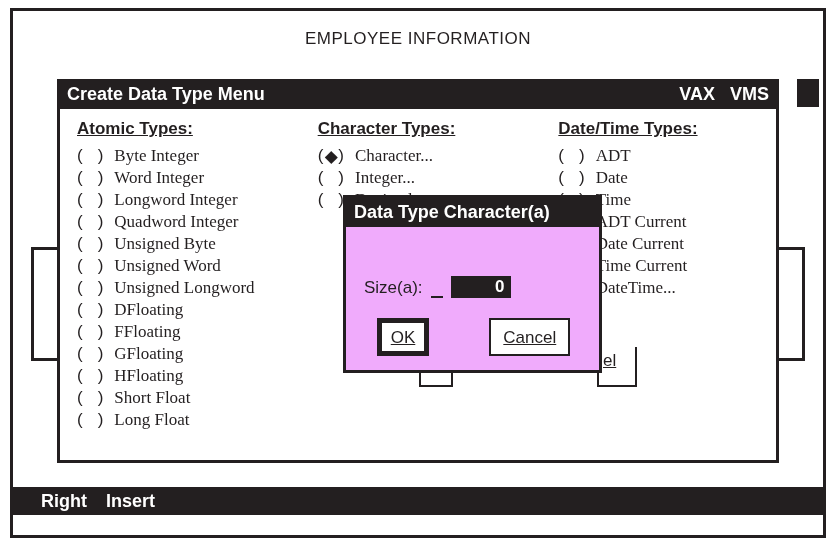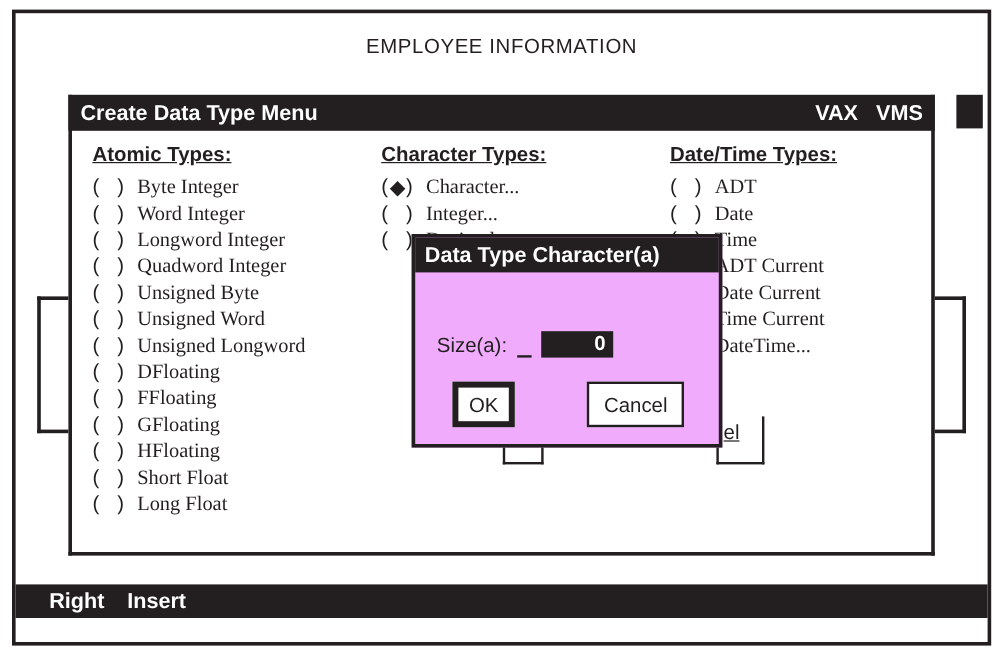--- a/index.html
+++ b/index.html
@@ -149,20 +149,21 @@
   }
   .size-under {
     border-bottom: 2px solid #231f20;
     width: 12px;
     height: 22px;
   }
   .btnrow {
     display: flex;
     gap: 60px;
     justify-content: center;
+    text-decoration: underline;
   }
   .btn {
     border: 2px solid #231f20;
     padding: 8px 12px 6px 12px;
     font-size: 17px;
     min-width: 48px;
     text-align: center;
     background: #fff;
     cursor: pointer;
   }

